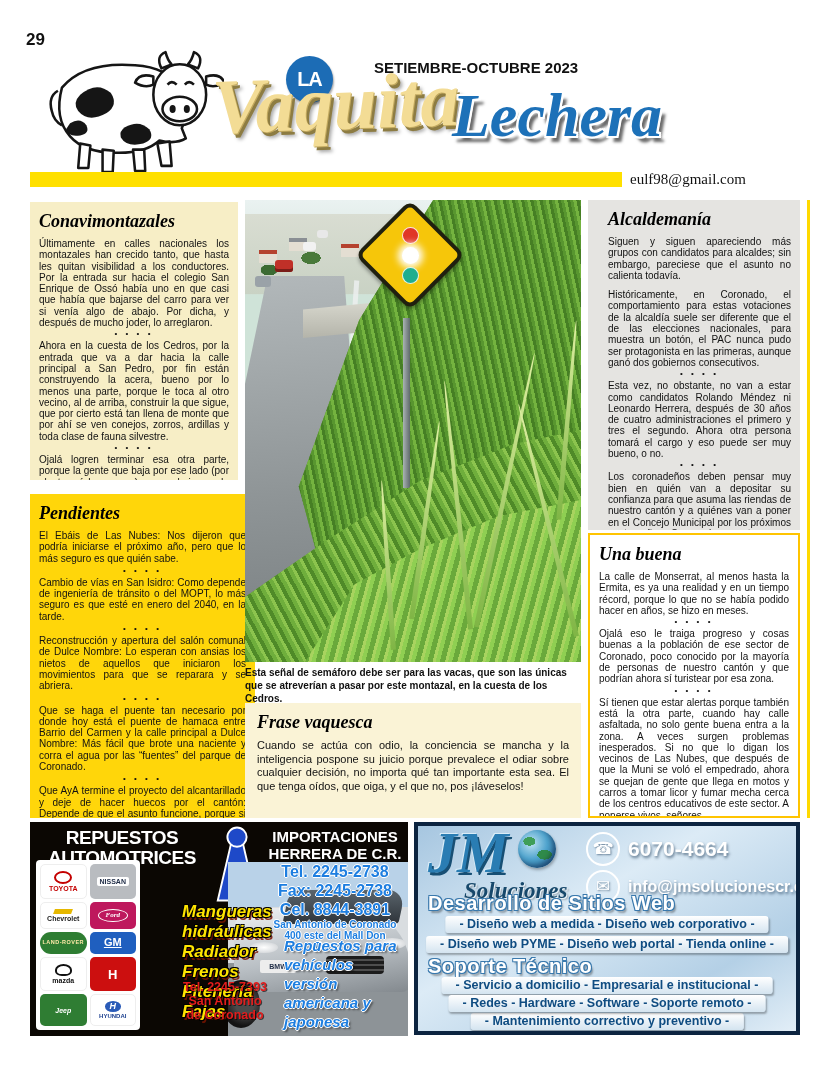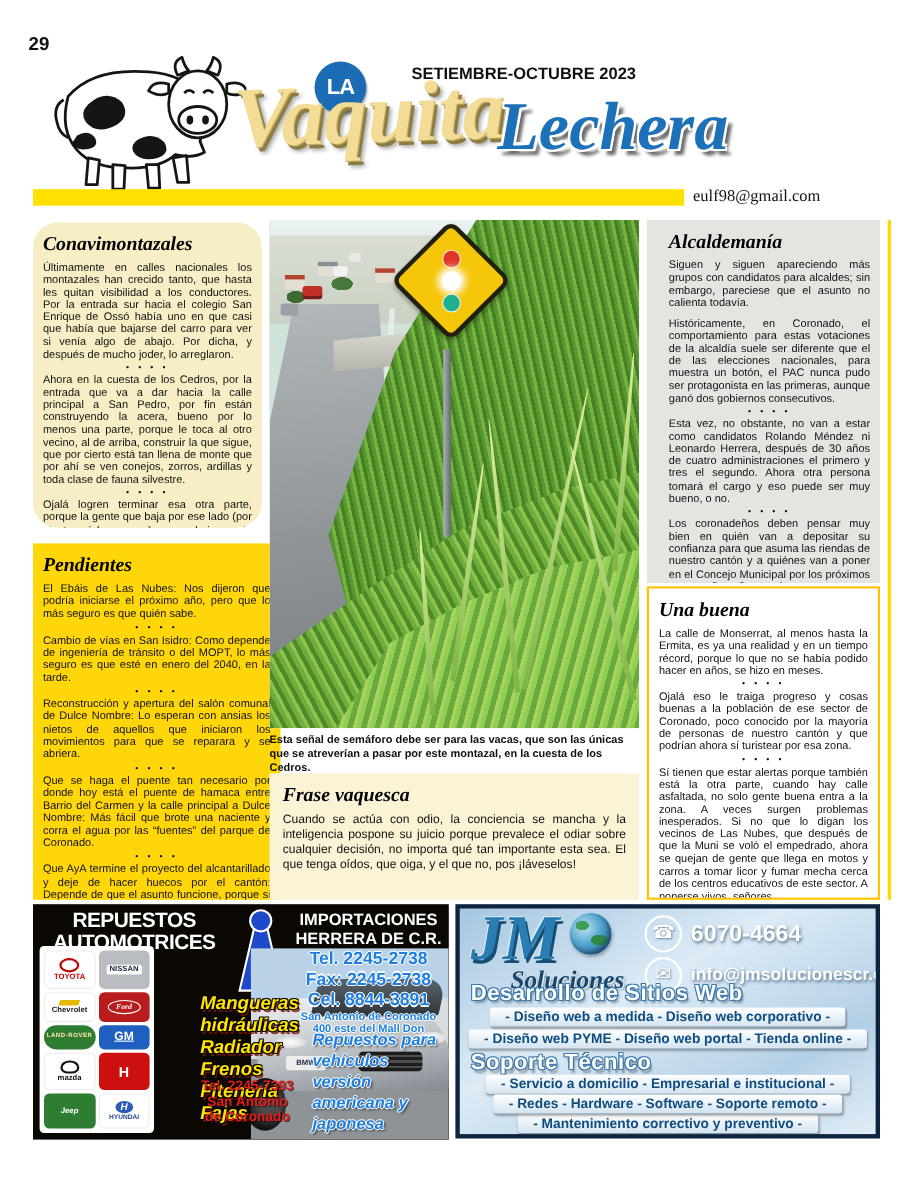--- a/index.html
+++ b/index.html
@@ -25,21 +25,21 @@
   .ybar{left:30px;top:172px;width:592px;height:15px;background:#ffe000;}
   .mast-email{left:630px;top:171px;font-family:"Liberation Serif",serif;font-size:15px;}
 
   
   .box{position:absolute;box-sizing:border-box;padding:9px 9px;overflow:hidden;}
   .box h2{margin:0 0 6px 0;font-family:"Liberation Serif",serif;font-style:italic;font-weight:bold;
           font-size:18px;color:#000;}
   .box p{margin:0;font-size:10px;line-height:11.3px;text-align:justify;}
   .dots{text-align:center;font-size:8px;letter-spacing:3px;line-height:10px;margin:1px 0;}
   .gap8{height:8px;}
-  #conavi{left:30px;top:202px;width:208px;height:278px;background:#f7eec6;border-radius:23px;}
+  #conavi{left:30px;top:202px;width:208px;height:278px;background:#f7eec6;}
   #pend{left:30px;top:494px;width:225px;height:324px;background:#ffd60a;}
   #pend p{margin-bottom:2px;}
   #alcal{left:588px;top:200px;width:212px;height:330px;background:#e5e4e1;padding-left:20px;}
   #unab{left:588px;top:533px;width:212px;height:285px;background:#fff;border:2px solid #ffc400;}
   .vline{left:807px;top:200px;width:3px;height:618px;background:#ffd900;}
 
   
   #photo{left:245px;top:200px;width:336px;height:462px;background:#cfe3d8;overflow:hidden;}
   #photo>div{position:absolute;}
   .ph-sky{left:0;top:0;right:0;height:95px;background:linear-gradient(#eaf2f1,#cfe0d5);}
@@ -122,21 +122,21 @@
   .brand-panel{left:6px;top:38px;width:104px;height:170px;background:#fff;border-radius:4px;
                display:grid;grid-template-columns:1fr 1fr;gap:3px;padding:4px;box-sizing:border-box;z-index:2;}
   .chip{display:flex;align-items:center;justify-content:center;font-weight:bold;font-size:7px;
         border-radius:5px;text-align:center;overflow:hidden;line-height:1;}
   .b-toyota{color:#c40000;background:#fff;border:1px solid #eee;flex-direction:column;gap:1px;}
   .b-toyota::before{content:"";width:14px;height:9px;border:2px solid #c40000;border-radius:50%;}
   .b-nissan{background:#b9bcc0;color:#23304a;}
   .b-nissan span{background:#fff;padding:1px 3px;border-radius:2px;}
   .b-chev{background:#fff;border:1px solid #eee;color:#222;flex-direction:column;gap:1px;}
   .b-chev::before{content:"";width:18px;height:5px;background:#e6b800;transform:skewX(-20deg);}
-  .b-ford{background:#b91c1c;color:#fff;}
+  .b-ford{background:#be185d;color:#fff;}
   .b-ford span{border:1px solid #fff;border-radius:50%;padding:2px 7px;font-style:italic;font-family:"Liberation Serif",serif;}
   .b-lr{background:#2e7d32;color:#ffe9a8;border-radius:14px;font-size:5.5px;letter-spacing:.5px;}
   .b-gm{background:#1f5fbf;color:#fff;font-size:11px;}
   .b-gm span{text-decoration:underline;}
   .b-mazda{background:#fff;border:1px solid #eee;color:#111;flex-direction:column;gap:1px;}
   .b-mazda::before{content:"";width:13px;height:8px;border:2px solid #111;border-radius:50% 50% 40% 40%;}
   .b-honda{background:#cc0f0f;color:#fff;font-size:13px;}
   .b-jeep{background:#2f7d33;color:#fff;font-style:italic;}
   .b-hyundai{background:#fff;border:1px solid #eee;color:#1b3f8f;flex-direction:column;gap:1px;font-size:6px;}
   .b-hyundai::before{content:"H";font-style:italic;font-size:9px;color:#fff;background:#2a5bb8;

